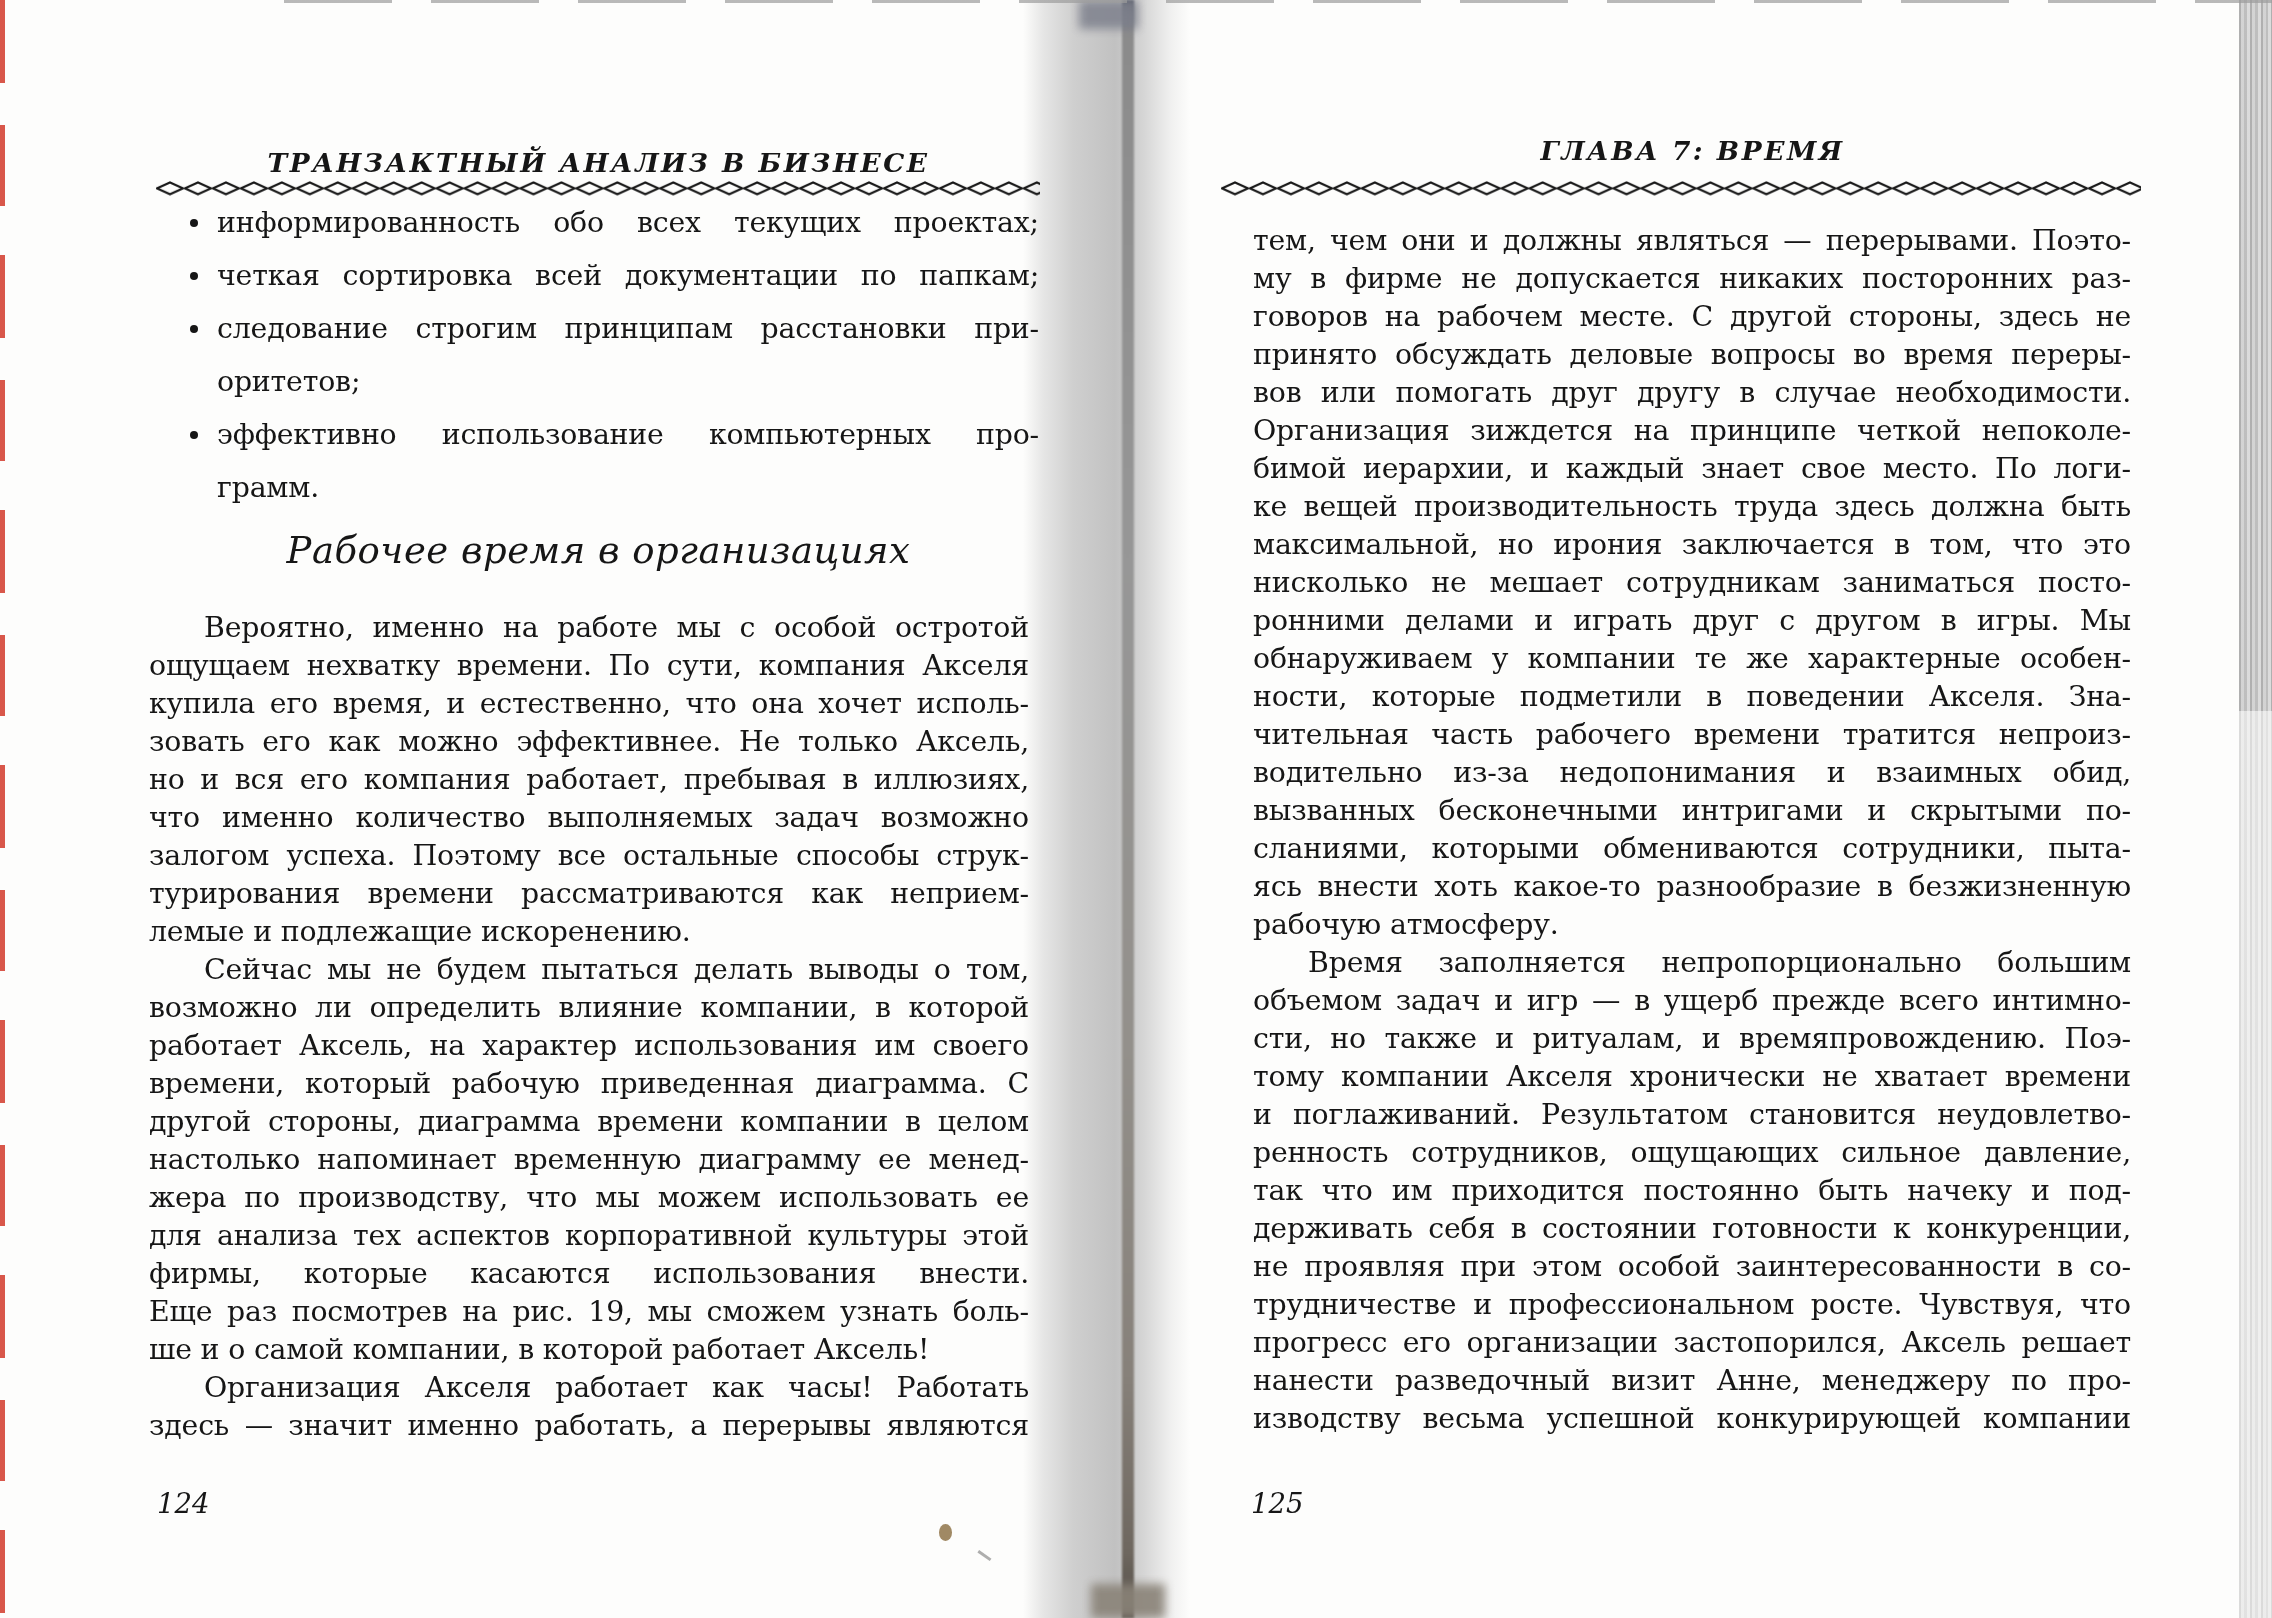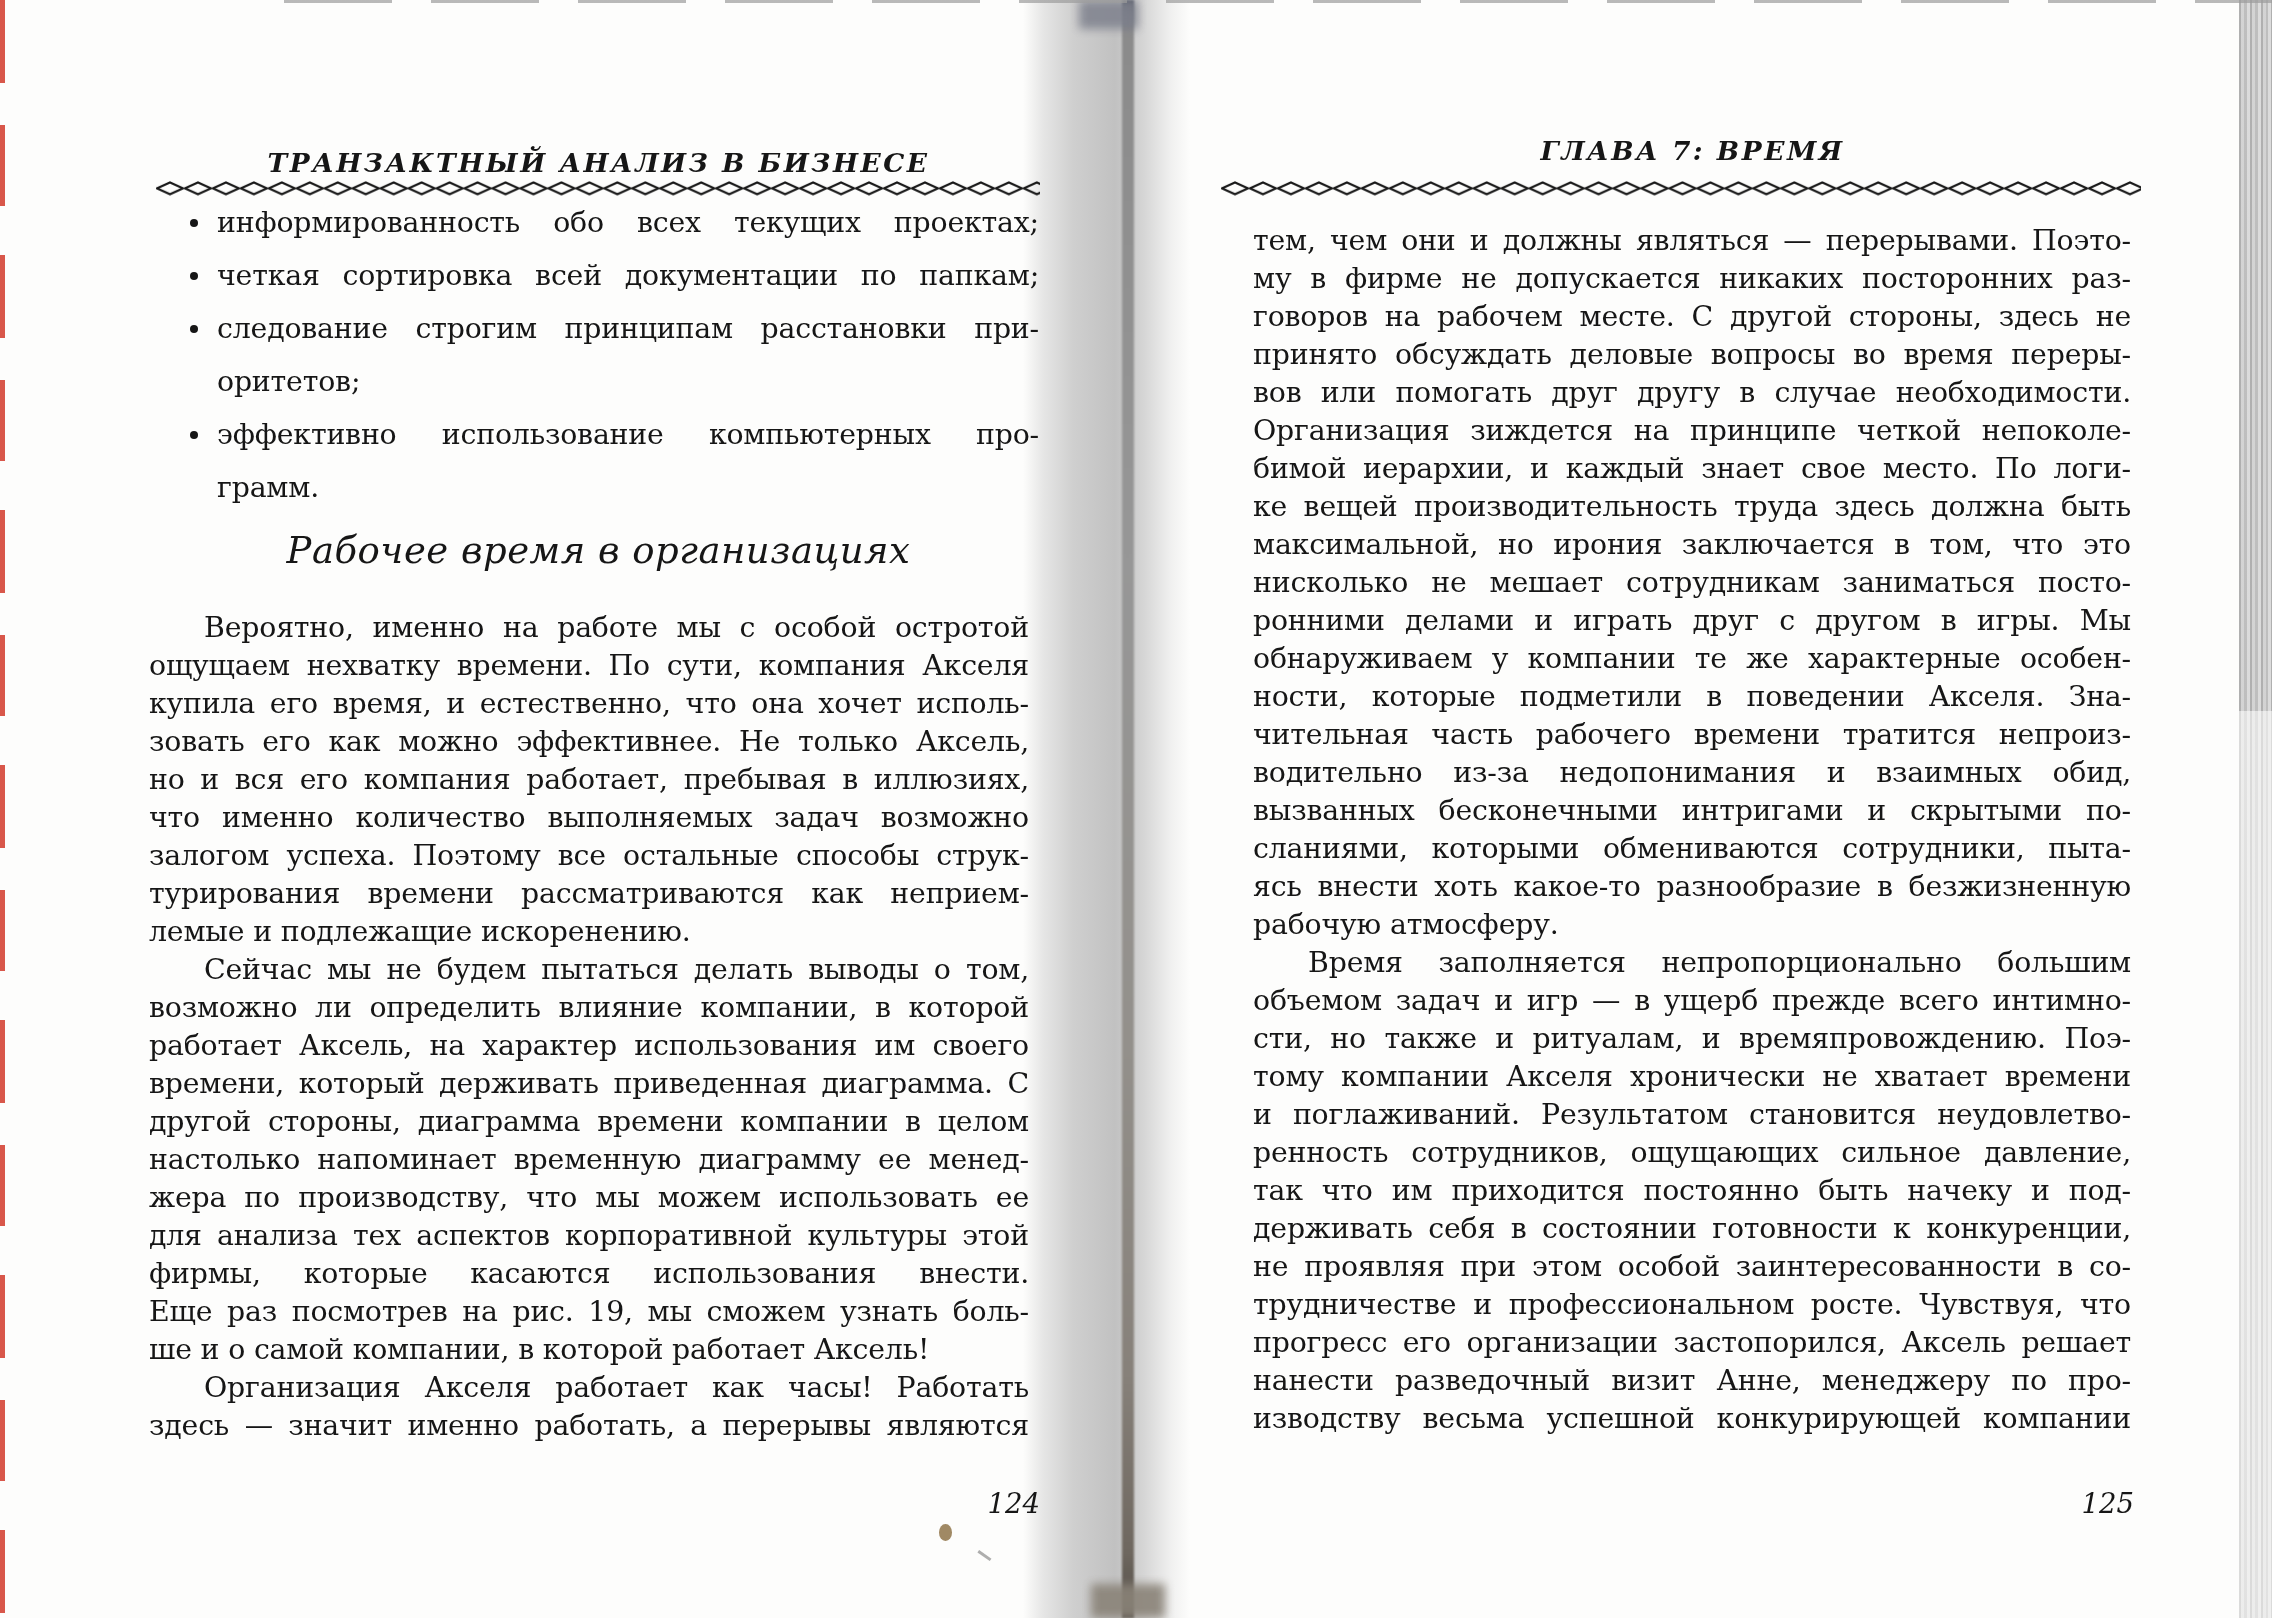--- a/index.html
+++ b/index.html
@@ -22,21 +22,21 @@
     white-space:nowrap;
   }
   .section-title{
     text-align:center;
     font-style:italic;font-weight:normal;
     font-size:37px;line-height:54px;
     letter-spacing:0.5px;
     white-space:nowrap;
   }
   .page-num{
-    text-align:right;
+    text-align:left;
     font-style:italic;
     font-size:27.5px;line-height:34px;
   }
 
   
   .tl{
     position:relative;
     text-align:justify;
     -moz-text-align-last:justify;
     text-align-last:justify;
@@ -175,21 +175,21 @@
   <div class="tl">зовать его как можно эффективнее. Не только Аксель,</div>
   <div class="tl">но и вся его компания работает, пребывая в иллюзиях,</div>
   <div class="tl">что именно количество выполняемых задач возможно</div>
   <div class="tl">залогом успеха. Поэтому все остальные способы струк-</div>
   <div class="tl">турирования времени рассматриваются как неприем-</div>
   <div class="tl last">лемые и подлежащие искоренению.</div>
 
   <div class="tl ind">Сейчас мы не будем пытаться делать выводы о том,</div>
   <div class="tl">возможно ли определить влияние компании, в которой</div>
   <div class="tl">работает Аксель, на характер использования им своего</div>
-  <div class="tl">времени, который держивать приведенная диаграмма. С</div>
+  <div class="tl">времени, который рабочую приведенная диаграмма. С</div>
   <div class="tl">другой стороны, диаграмма времени компании в целом</div>
   <div class="tl">настолько напоминает временную диаграмму ее менед-</div>
   <div class="tl">жера по производству, что мы можем использовать ее</div>
   <div class="tl">для анализа тех аспектов корпоративной культуры этой</div>
   <div class="tl">фирмы, которые касаются использования внести.</div>
   <div class="tl">Еще раз посмотрев на рис. 19, мы сможем узнать боль-</div>
   <div class="tl last">ше и о самой компании, в которой работает Аксель!</div>
 
   <div class="tl ind">Организация Акселя работает как часы! Работать</div>
   <div class="tl">здесь — значит именно работать, а перерывы являются</div>

